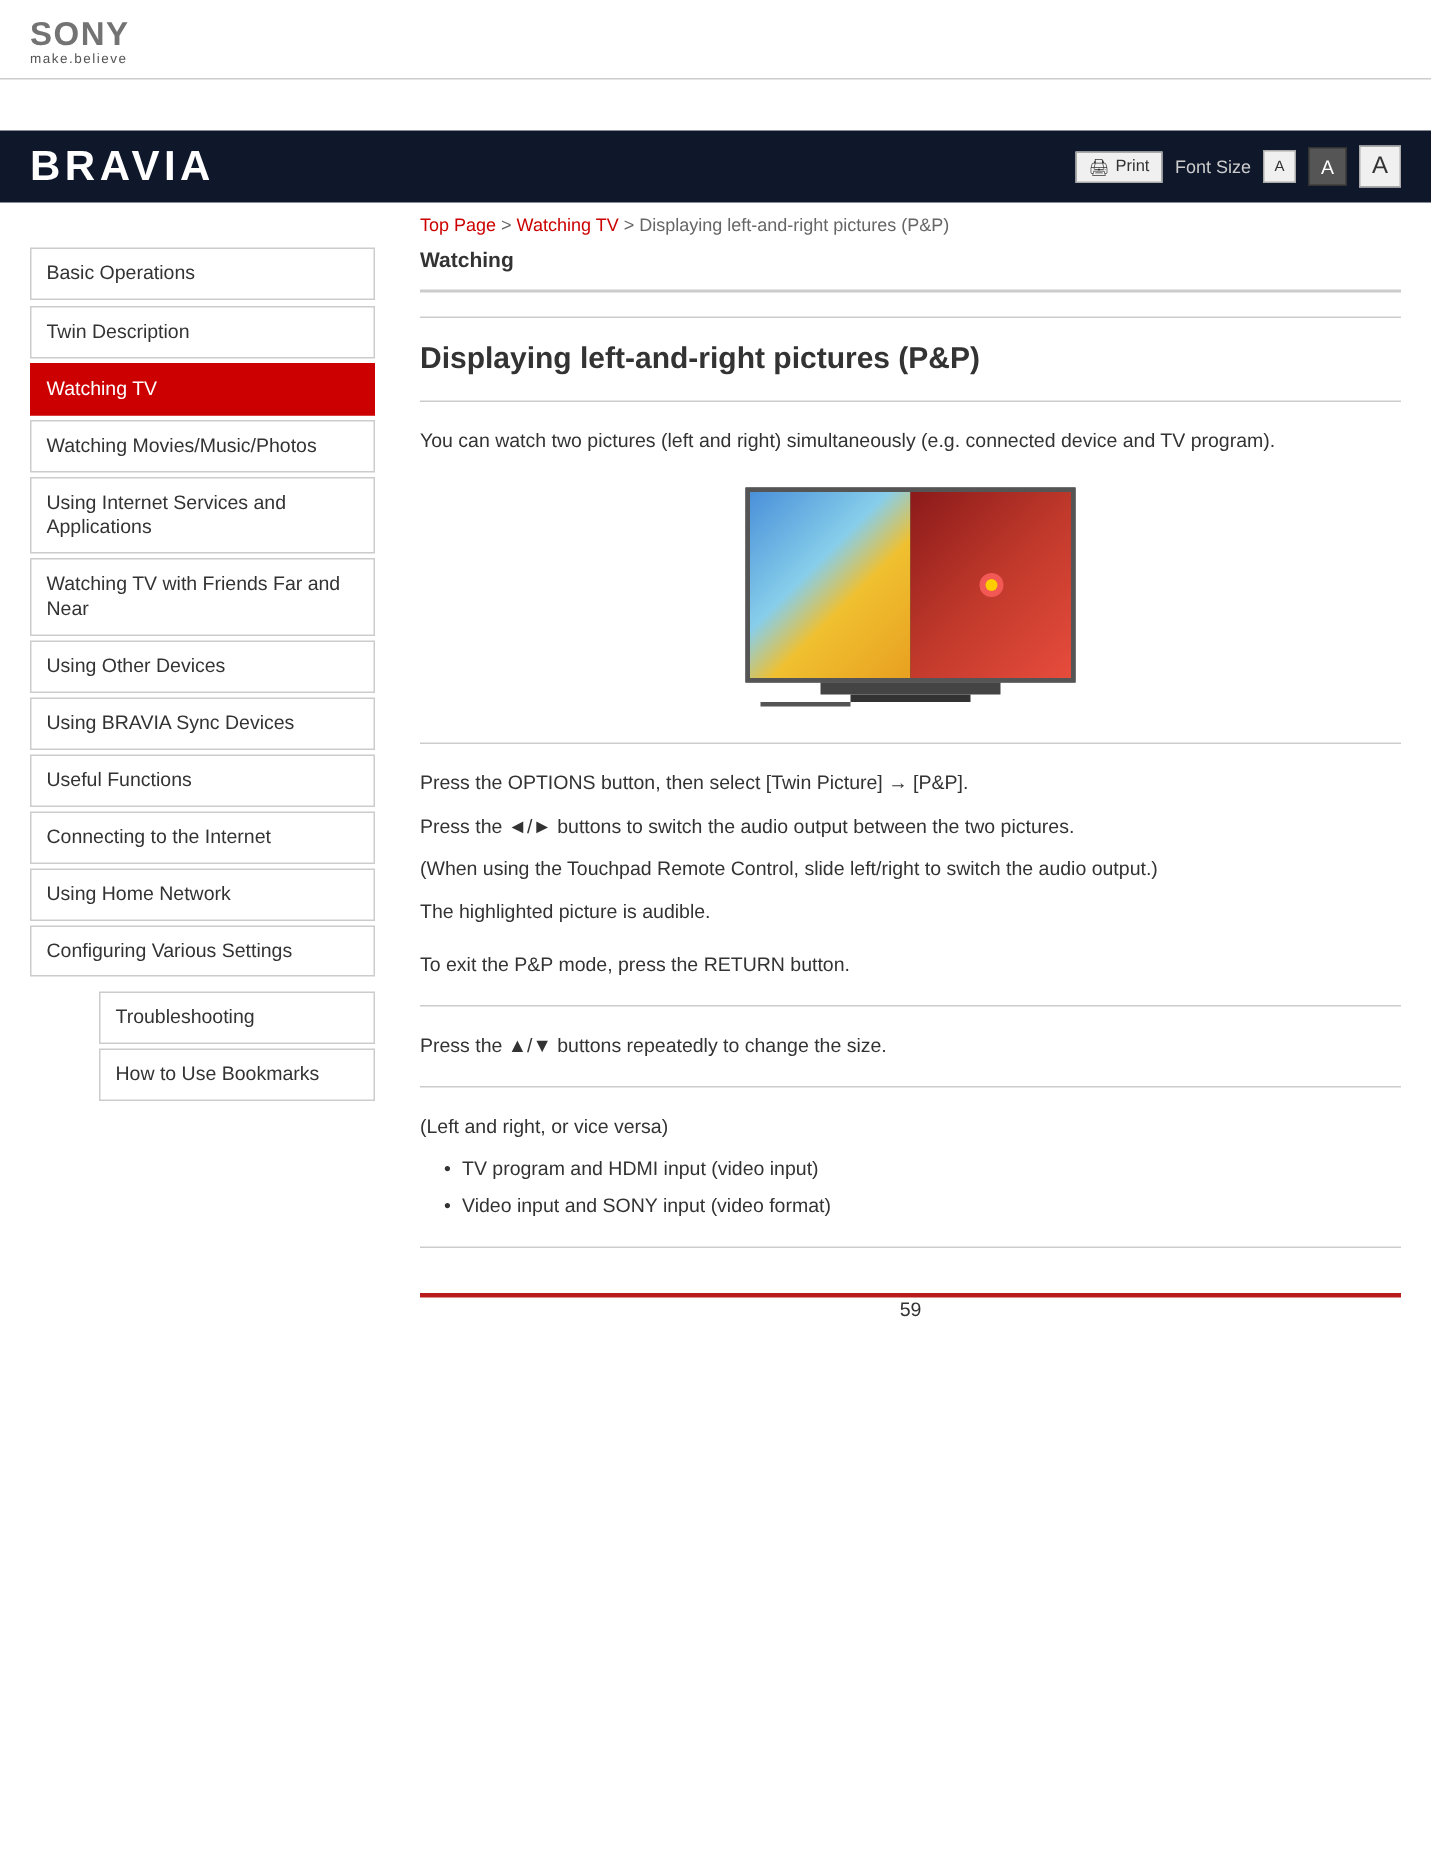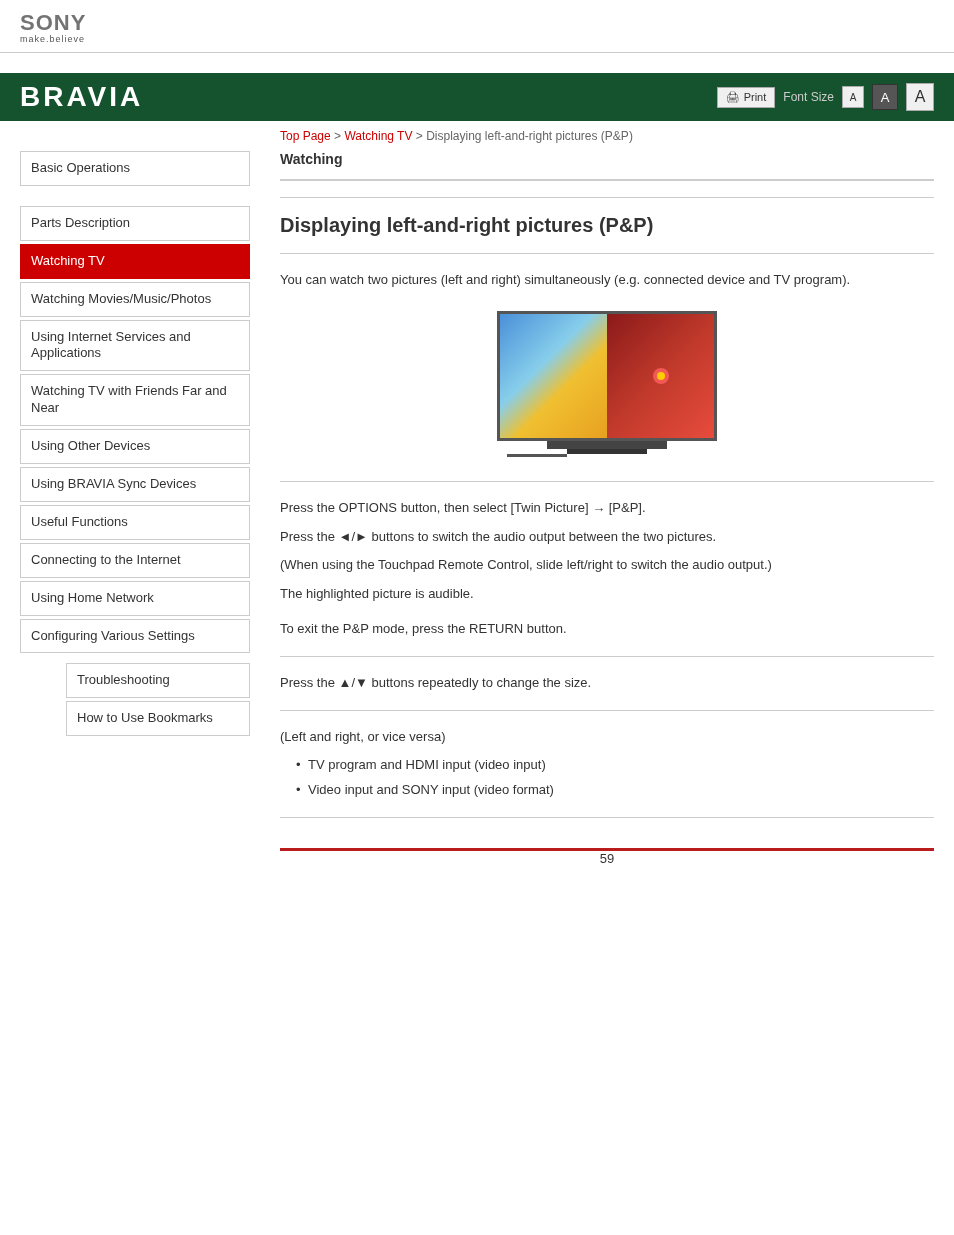--- a/index.html
+++ b/index.html
@@ -4,41 +4,41 @@
   <style>
     * { margin: 0; padding: 0; box-sizing: border-box; }
     body { font-family: Arial, sans-serif; font-size: 13px; color: #333; background: #fff; width: 954px; min-height: 1235px; }
 
     
     .header { padding: 12px 20px 8px 20px; border-bottom: 1px solid #ccc; }
     .sony-logo { font-size: 22px; font-weight: bold; letter-spacing: 1px; color: #737373; line-height: 1; }
     .sony-tagline { font-size: 9px; color: #555; letter-spacing: 1px; }
 
     
-    .top-bar { background: #14532d; display: flex; align-items: center; justify-content: space-between; padding: 0 20px; height: 48px; margin-top: 20px; }
+    .top-bar { background: #0f172a; display: flex; align-items: center; justify-content: space-between; padding: 0 20px; height: 48px; margin-top: 34px; }
     .bravia-title { color: #fff; font-size: 28px; font-weight: bold; letter-spacing: 3px; font-family: Arial, sans-serif; }
     .top-bar-right { display: flex; align-items: center; gap: 8px; }
     .print-btn { background: #f0f0f0; border: 1px solid #aaa; padding: 3px 8px; font-size: 11px; cursor: pointer; display: flex; align-items: center; gap: 4px; color: #333; }
     .font-size-label { color: #ccc; font-size: 12px; }
     .font-btn { background: #f0f0f0; border: 1px solid #aaa; cursor: pointer; color: #333; display: inline-flex; align-items: center; justify-content: center; }
     .font-btn.small { font-size: 10px; width: 22px; height: 22px; }
     .font-btn.medium { font-size: 13px; width: 26px; height: 26px; background: #555; color: #fff; border-color: #333; }
     .font-btn.large { font-size: 16px; width: 28px; height: 28px; }
 
     
     .breadcrumb { padding: 8px 20px 8px 280px; font-size: 12px; color: #666; }
     .breadcrumb a { color: #c00; text-decoration: none; }
     .breadcrumb span { color: #666; }
 
     
     .layout { display: flex; padding: 0 0 0 20px; }
 
     
     .sidebar { width: 240px; flex-shrink: 0; padding-right: 10px; }
-    .sidebar-section { margin-bottom: 20px; }
+    .sidebar-section { margin-bottom: 4px; }
     .sidebar-item { border: 1px solid #ccc; padding: 8px 10px; margin-bottom: 3px; cursor: pointer; background: #fff; font-size: 13px; line-height: 1.3; }
     .sidebar-item.active { background: #c00; color: #fff; border-color: #c00; }
     .sidebar-item.section-header { font-size: 13px; font-weight: normal; background: #fff; }
 
     
     .main { flex: 1; padding: 0 20px 20px 20px; }
 
     .section-divider { border: none; border-top: 1px solid #ccc; margin: 16px 0; }
 
     .content-block { margin-bottom: 14px; }
@@ -99,21 +99,21 @@
 </div>
 
 <div class="layout">
 
   <div class="sidebar">
     <div class="sidebar-section">
       <div class="sidebar-item section-header">Basic Operations</div>
     </div>
 
     <div class="sidebar-item">
-      <span>Parts Description</span>
+      <span>Twin Description</span>
     </div>
     <div class="sidebar-item active">
       <span>Watching TV</span>
     </div>
     <div class="sidebar-item">
       <span>Watching Movies/Music/Photos</span>
     </div>
     <div class="sidebar-item">
       <span>Using Internet Services and Applications</span>
     </div>

